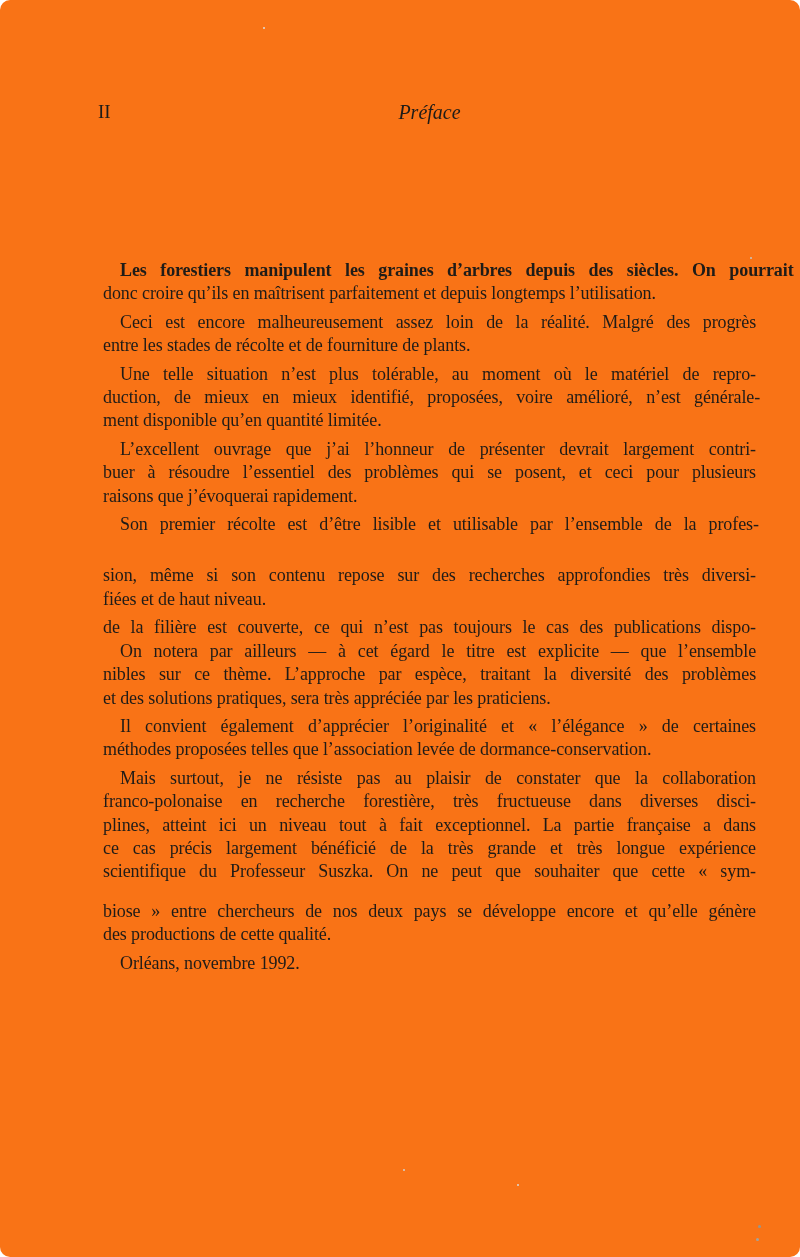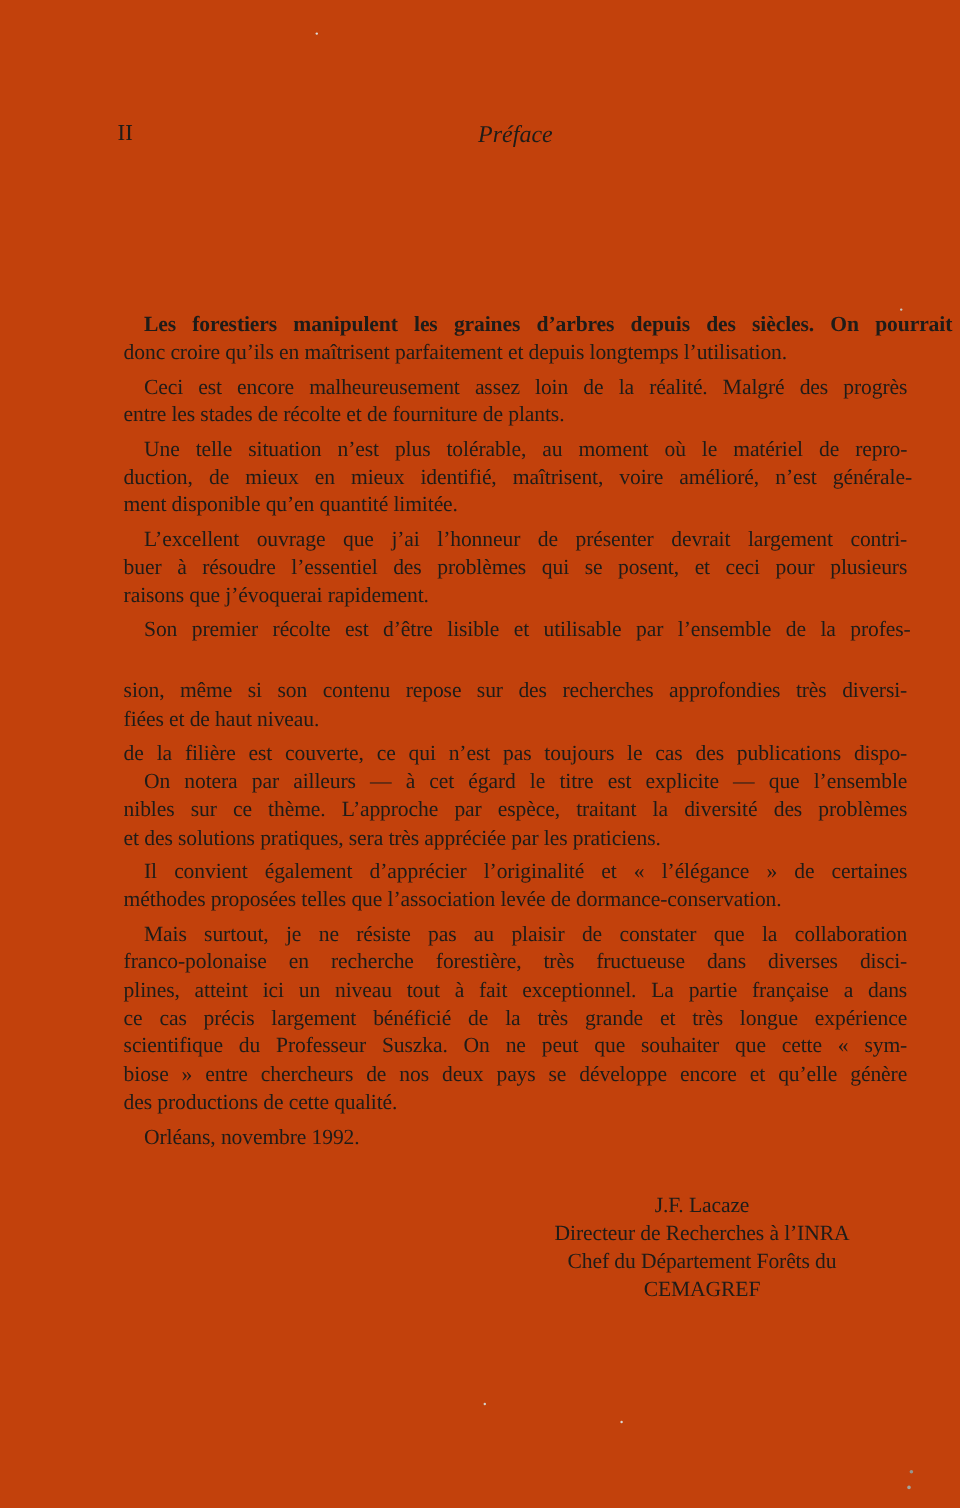--- a/index.html
+++ b/index.html
@@ -75,40 +75,40 @@
   .s1 { left: 263px; top: 27px;  width: 2px; height: 2px; background: #dcdcd8; }
   .s2 { left: 750px; top: 257px; width: 2px; height: 2px; background: #c6c6c2; }
   .s3 { left: 403px; top: 1169px; width: 2px; height: 2px; background: #d2d2ce; }
   .s4 { left: 517px; top: 1184px; width: 2px; height: 2px; background: #dadad6; }
   .s5 { left: 758px; top: 1225px; width: 3px; height: 3px; background: #96968f; }
   .s6 { left: 756px; top: 1238px; width: 3px; height: 3px; background: #a3a39c; }
 </style>
 </head>
 <body>
 
-<div class="page" style="background: #c2410c; color: rgb(31, 28, 24);">
+<div class="page" style="background: #f97316; color: rgb(31, 28, 24); border-radius: 10px;">
 
   <div class="running-head">
     <span class="page-number">II</span>
     <span class="running-title">Préface</span>
   </div>
 
   <div class="body-text">
     <div>
         <p class="para">
           <span class="line first" style="word-spacing: 9.15px; font-weight: bold;">Les forestiers manipulent les graines d’arbres depuis des siècles. On pourrait</span>
           <span class="line last">donc croire qu’ils en maîtrisent parfaitement et depuis longtemps l’utilisation.</span>
         </p>
         <p class="para">
           <span class="line first" style="word-spacing: 8.26px;">Ceci est encore malheureusement assez loin de la réalité. Malgré des progrès</span>
           <span class="line last">entre les stades de récolte et de fourniture de plants.</span>
         </p>
         <p class="para">
           <span class="line first" style="word-spacing: 8.94px;">Une telle situation n’est plus tolérable, au moment où le matériel de repro-</span>
-          <span class="line" style="word-spacing: 9.03px;">duction, de mieux en mieux identifié, maîtrisent, voire amélioré, n’est générale-</span>
+          <span class="line" style="word-spacing: 9.03px;">duction, de mieux en mieux identifié, proposées, voire amélioré, n’est générale-</span>
           <span class="line last">ment disponible qu’en quantité limitée.</span>
         </p>
         <p class="para">
           <span class="line first" style="word-spacing: 10.27px;">L’excellent ouvrage que j’ai l’honneur de présenter devrait largement contri-</span>
           <span class="line" style="word-spacing: 8.63px;">buer à résoudre l’essentiel des problèmes qui se posent, et ceci pour plusieurs</span>
           <span class="line last">raisons que j’évoquerai rapidement.</span>
         </p>
         <p class="para">
           <span class="line first" style="word-spacing: 7.68px;">Son premier récolte est d’être lisible et utilisable par l’ensemble de la profes-</span>
           <span class="line" style="word-spacing: 8.54px; margin-top: 28px;">sion, même si son contenu repose sur des recherches approfondies très diversi-</span>
@@ -123,35 +123,29 @@
         <p class="para">
           <span class="line first" style="word-spacing: 9.91px;">Il convient également d’apprécier l’originalité et « l’élégance » de certaines</span>
           <span class="line last">méthodes proposées telles que l’association levée de dormance-conservation.</span>
         </p>
         <p class="para">
           <span class="line first" style="word-spacing: 10.1px;">Mais surtout, je ne résiste pas au plaisir de constater que la collaboration</span>
           <span class="line" style="word-spacing: 13.94px;">franco-polonaise en recherche forestière, très fructueuse dans diverses disci-</span>
           <span class="line" style="word-spacing: 7.99px;">plines, atteint ici un niveau tout à fait exceptionnel. La partie française a dans</span>
           <span class="line" style="word-spacing: 9.69px;">ce cas précis largement bénéficié de la très grande et très longue expérience</span>
           <span class="line" style="word-spacing: 8.85px;">scientifique du Professeur Suszka. On ne peut que souhaiter que cette « sym-</span>
-          <span class="line" style="word-spacing: 6.43px;">biose » entre chercheurs de nos deux pays se développe encore et qu’elle génère</span>
+          <span class="line" style="word-spacing: 6.43px; margin-top: 16px;">biose » entre chercheurs de nos deux pays se développe encore et qu’elle génère</span>
           <span class="line last">des productions de cette qualité.</span>
         </p>
       </div>
 
     <p class="para">
       <span class="line first last">Orléans, novembre 1992.</span>
     </p>
 
-    <div class="signature">
-      <span class="sig-line">J.F. Lacaze</span>
-      <span class="sig-line">Directeur de Recherches à l’INRA</span>
-      <span class="sig-line">Chef du Département Forêts du</span>
-      <span class="sig-line">CEMAGREF</span>
-    </div>
   </div>
 
   <div class="speck s1"></div>
   <div class="speck s2"></div>
   <div class="speck s3"></div>
   <div class="speck s4"></div>
   <div class="speck s5"></div>
   <div class="speck s6"></div>
 
 </div>

